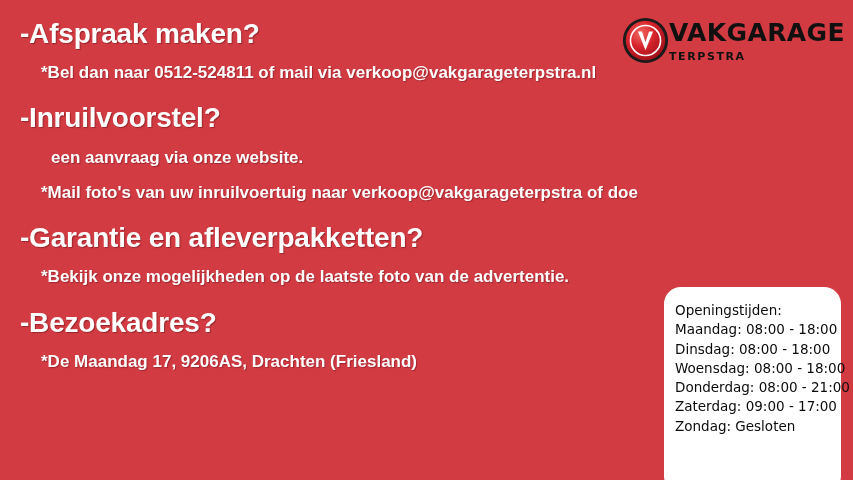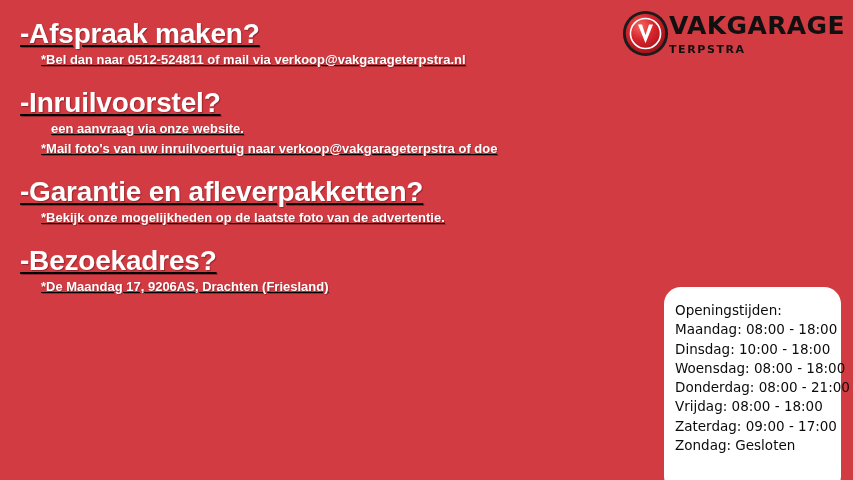--- a/index.html
+++ b/index.html
@@ -19,21 +19,21 @@
   .ad-canvas {
     position: relative;
     width: 853px;
     height: 480px;
     background: #d33b43;
   }
 
   
   .logo {
     position: absolute;
-    top: 10px;
+    top: 17px;
     right: 8px;
     display: flex;
     align-items: center;
   }
   .logo-mark {
     width: 47px;
     height: 47px;
     flex: 0 0 auto;
   }
   .logo-words {
@@ -61,41 +61,41 @@
   }
 
   
   .sections {
     position: absolute;
     left: 0;
     top: 18px;
     width: 680px;
   }
 
-  .section { margin-bottom: 18px; text-decoration: underline; }
+  .section { margin-bottom: 18px; }
   .section:last-child { margin-bottom: 0; }
 
   .sec-heading {
     font-size: 28px;
     font-weight: bold;
     color: #ffffff;
     margin-left: 20px;
     line-height: 1.12;
     letter-spacing: -0.2px;
     text-shadow: 1px 1px 1px rgba(80,10,14,0.45);
     white-space: nowrap;
   }
 
   .sec-body {
-    font-size: 13px;
+    font-size: 17px;
     font-weight: bold;
     color: #ffffff;
     margin-left: 41px;
     line-height: 1.36;
-    margin-top: 2px;
+    margin-top: 12px;
     text-shadow: 1px 1px 1px rgba(80,10,14,0.40);
     white-space: nowrap;
   }
   .sec-body.cont { margin-left: 51px; }
 
   
   .hours-card {
     position: absolute;
     left: 664px;
     top: 287px;
@@ -162,21 +162,20 @@
     <div class="section">
       <div class="sec-heading">-Bezoekadres?</div>
       <div class="sec-body">*De Maandag 17, 9206AS, Drachten (Friesland)</div>
     </div>
 
   </div>
 
   <div class="hours-card">
     <div class="hours-line">Openingstijden:</div>
     <div class="hours-line">Maandag: 08:00 - 18:00</div>
-    <div class="hours-line">Dinsdag: 10:00 - 18:00</div>
+    <div class="hours-line">Dinsdag: 08:00 - 18:00</div>
     <div class="hours-line">Woensdag: 08:00 - 18:00</div>
     <div class="hours-line">Donderdag: 08:00 - 21:00</div>
-    <div class="hours-line">Vrijdag: 08:00 - 18:00</div>
     <div class="hours-line">Zaterdag: 09:00 - 17:00</div>
     <div class="hours-line">Zondag: Gesloten</div>
   </div>
 
 </div>
 
 </body></html>

